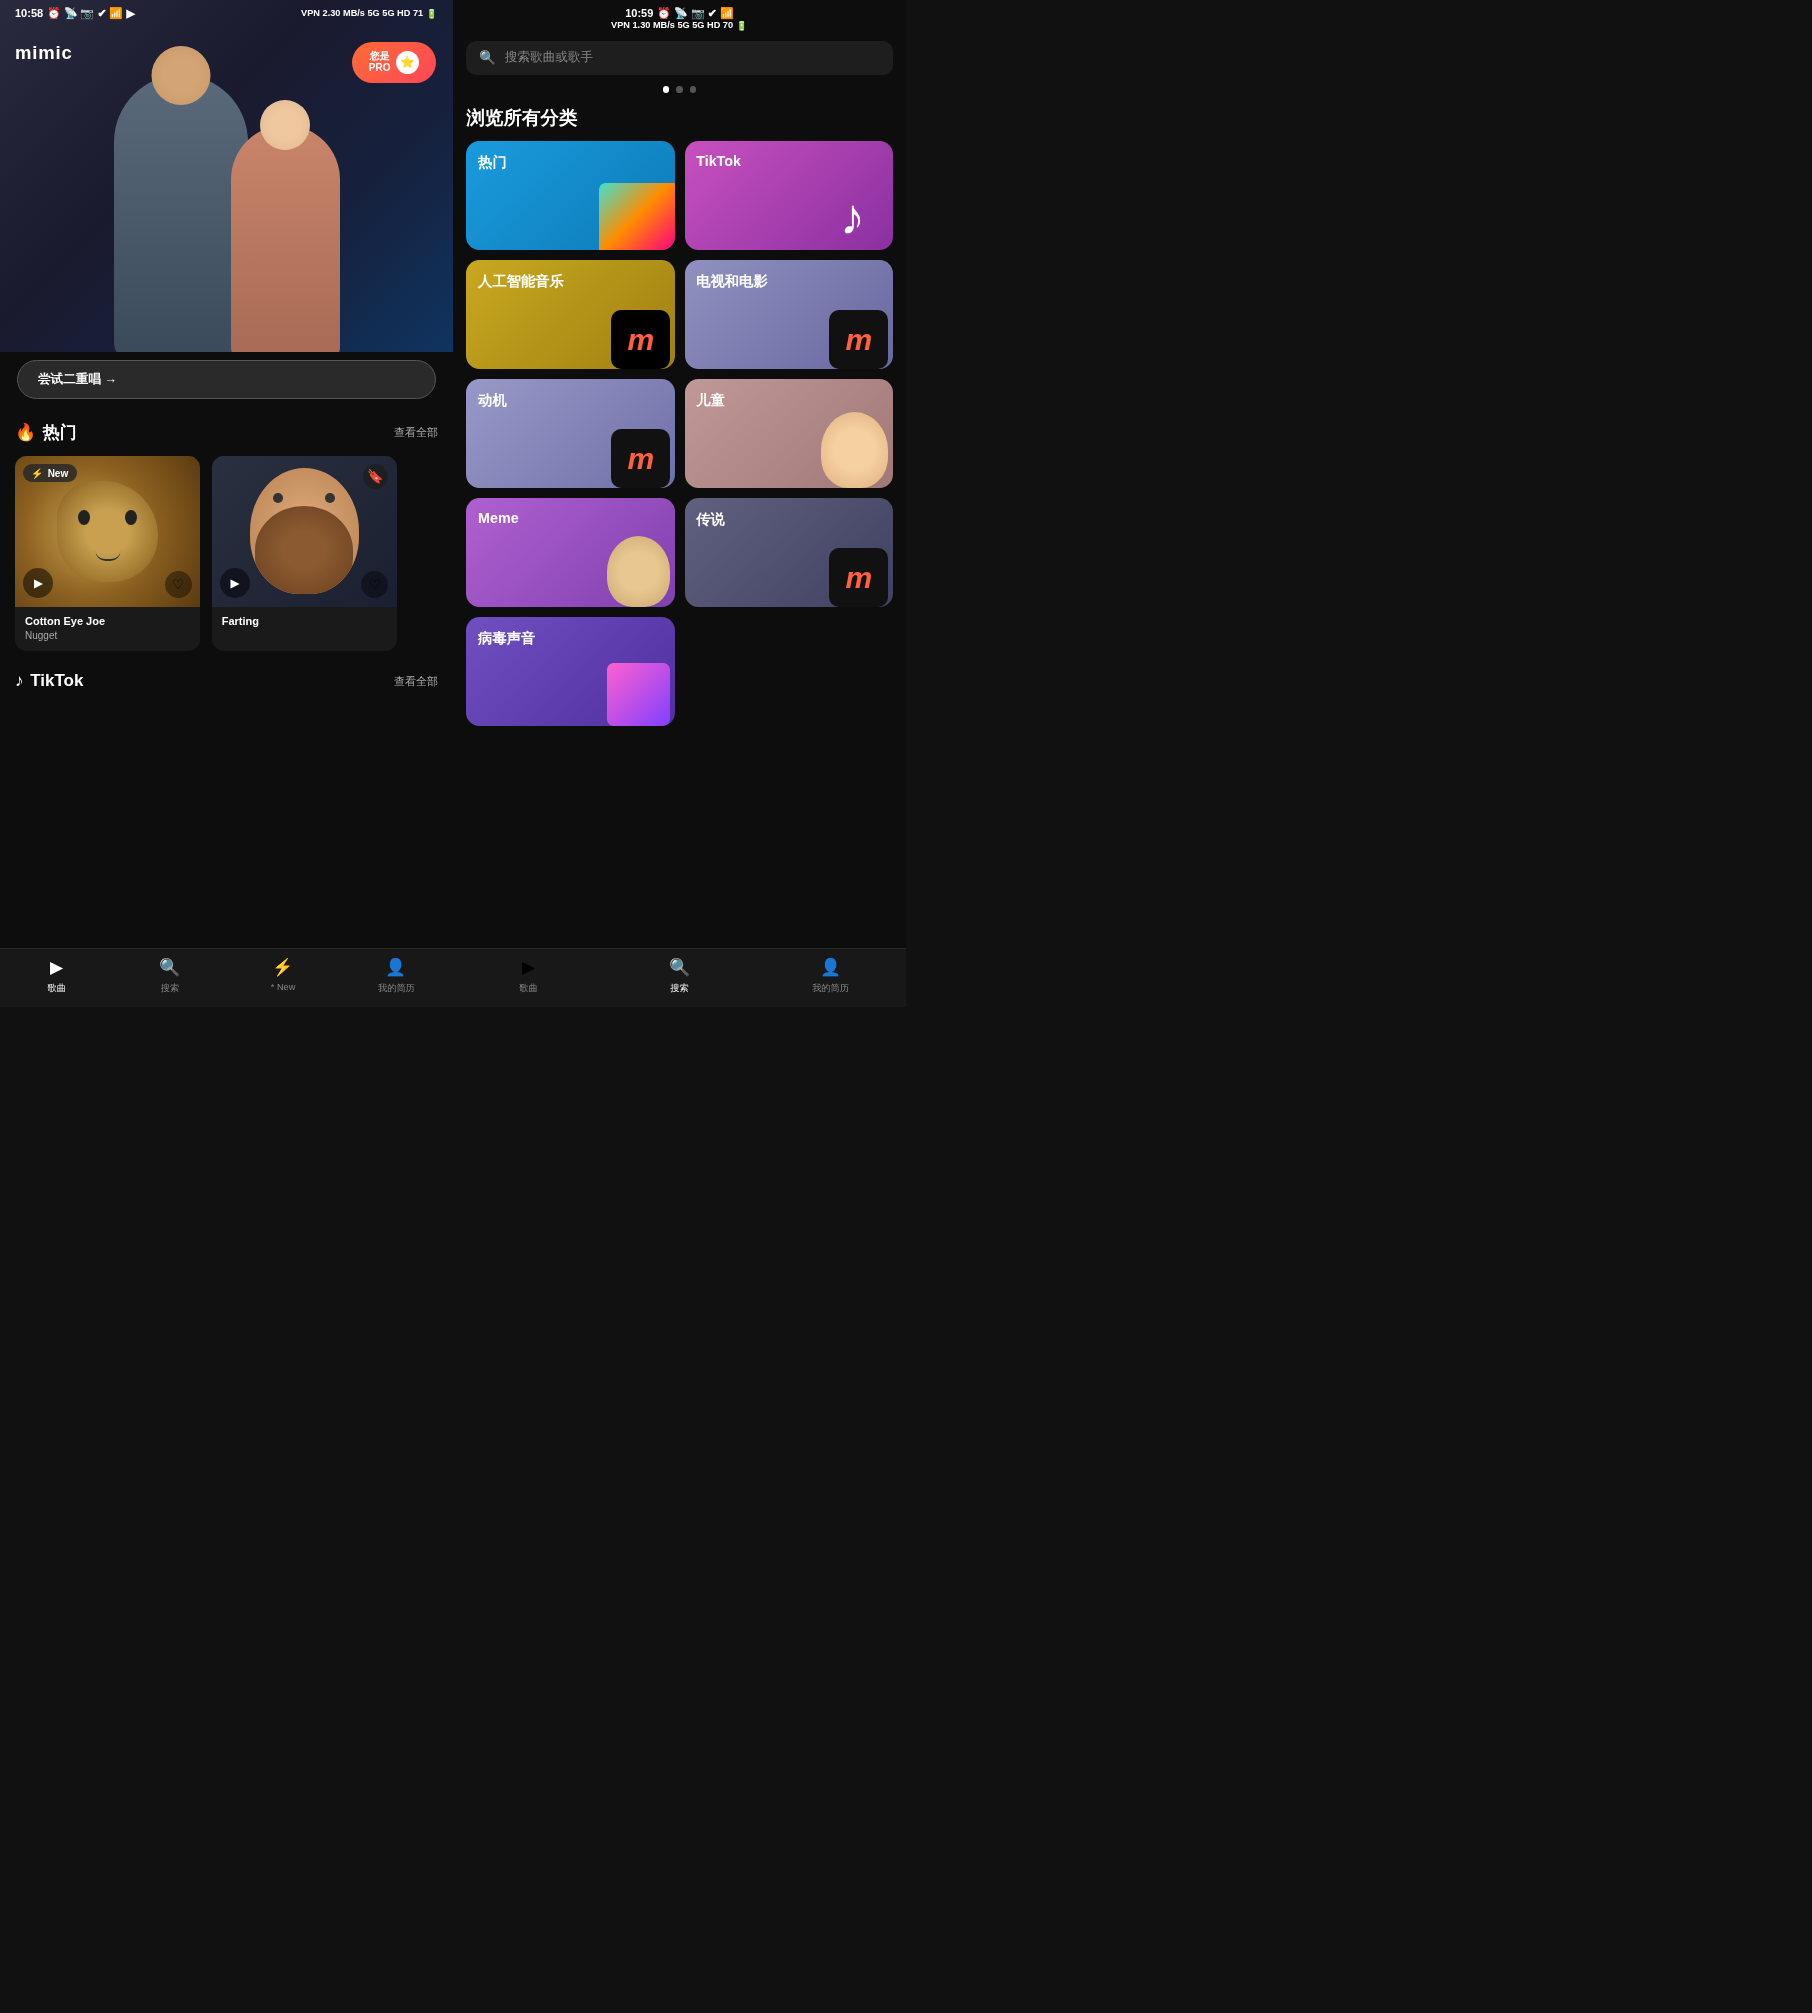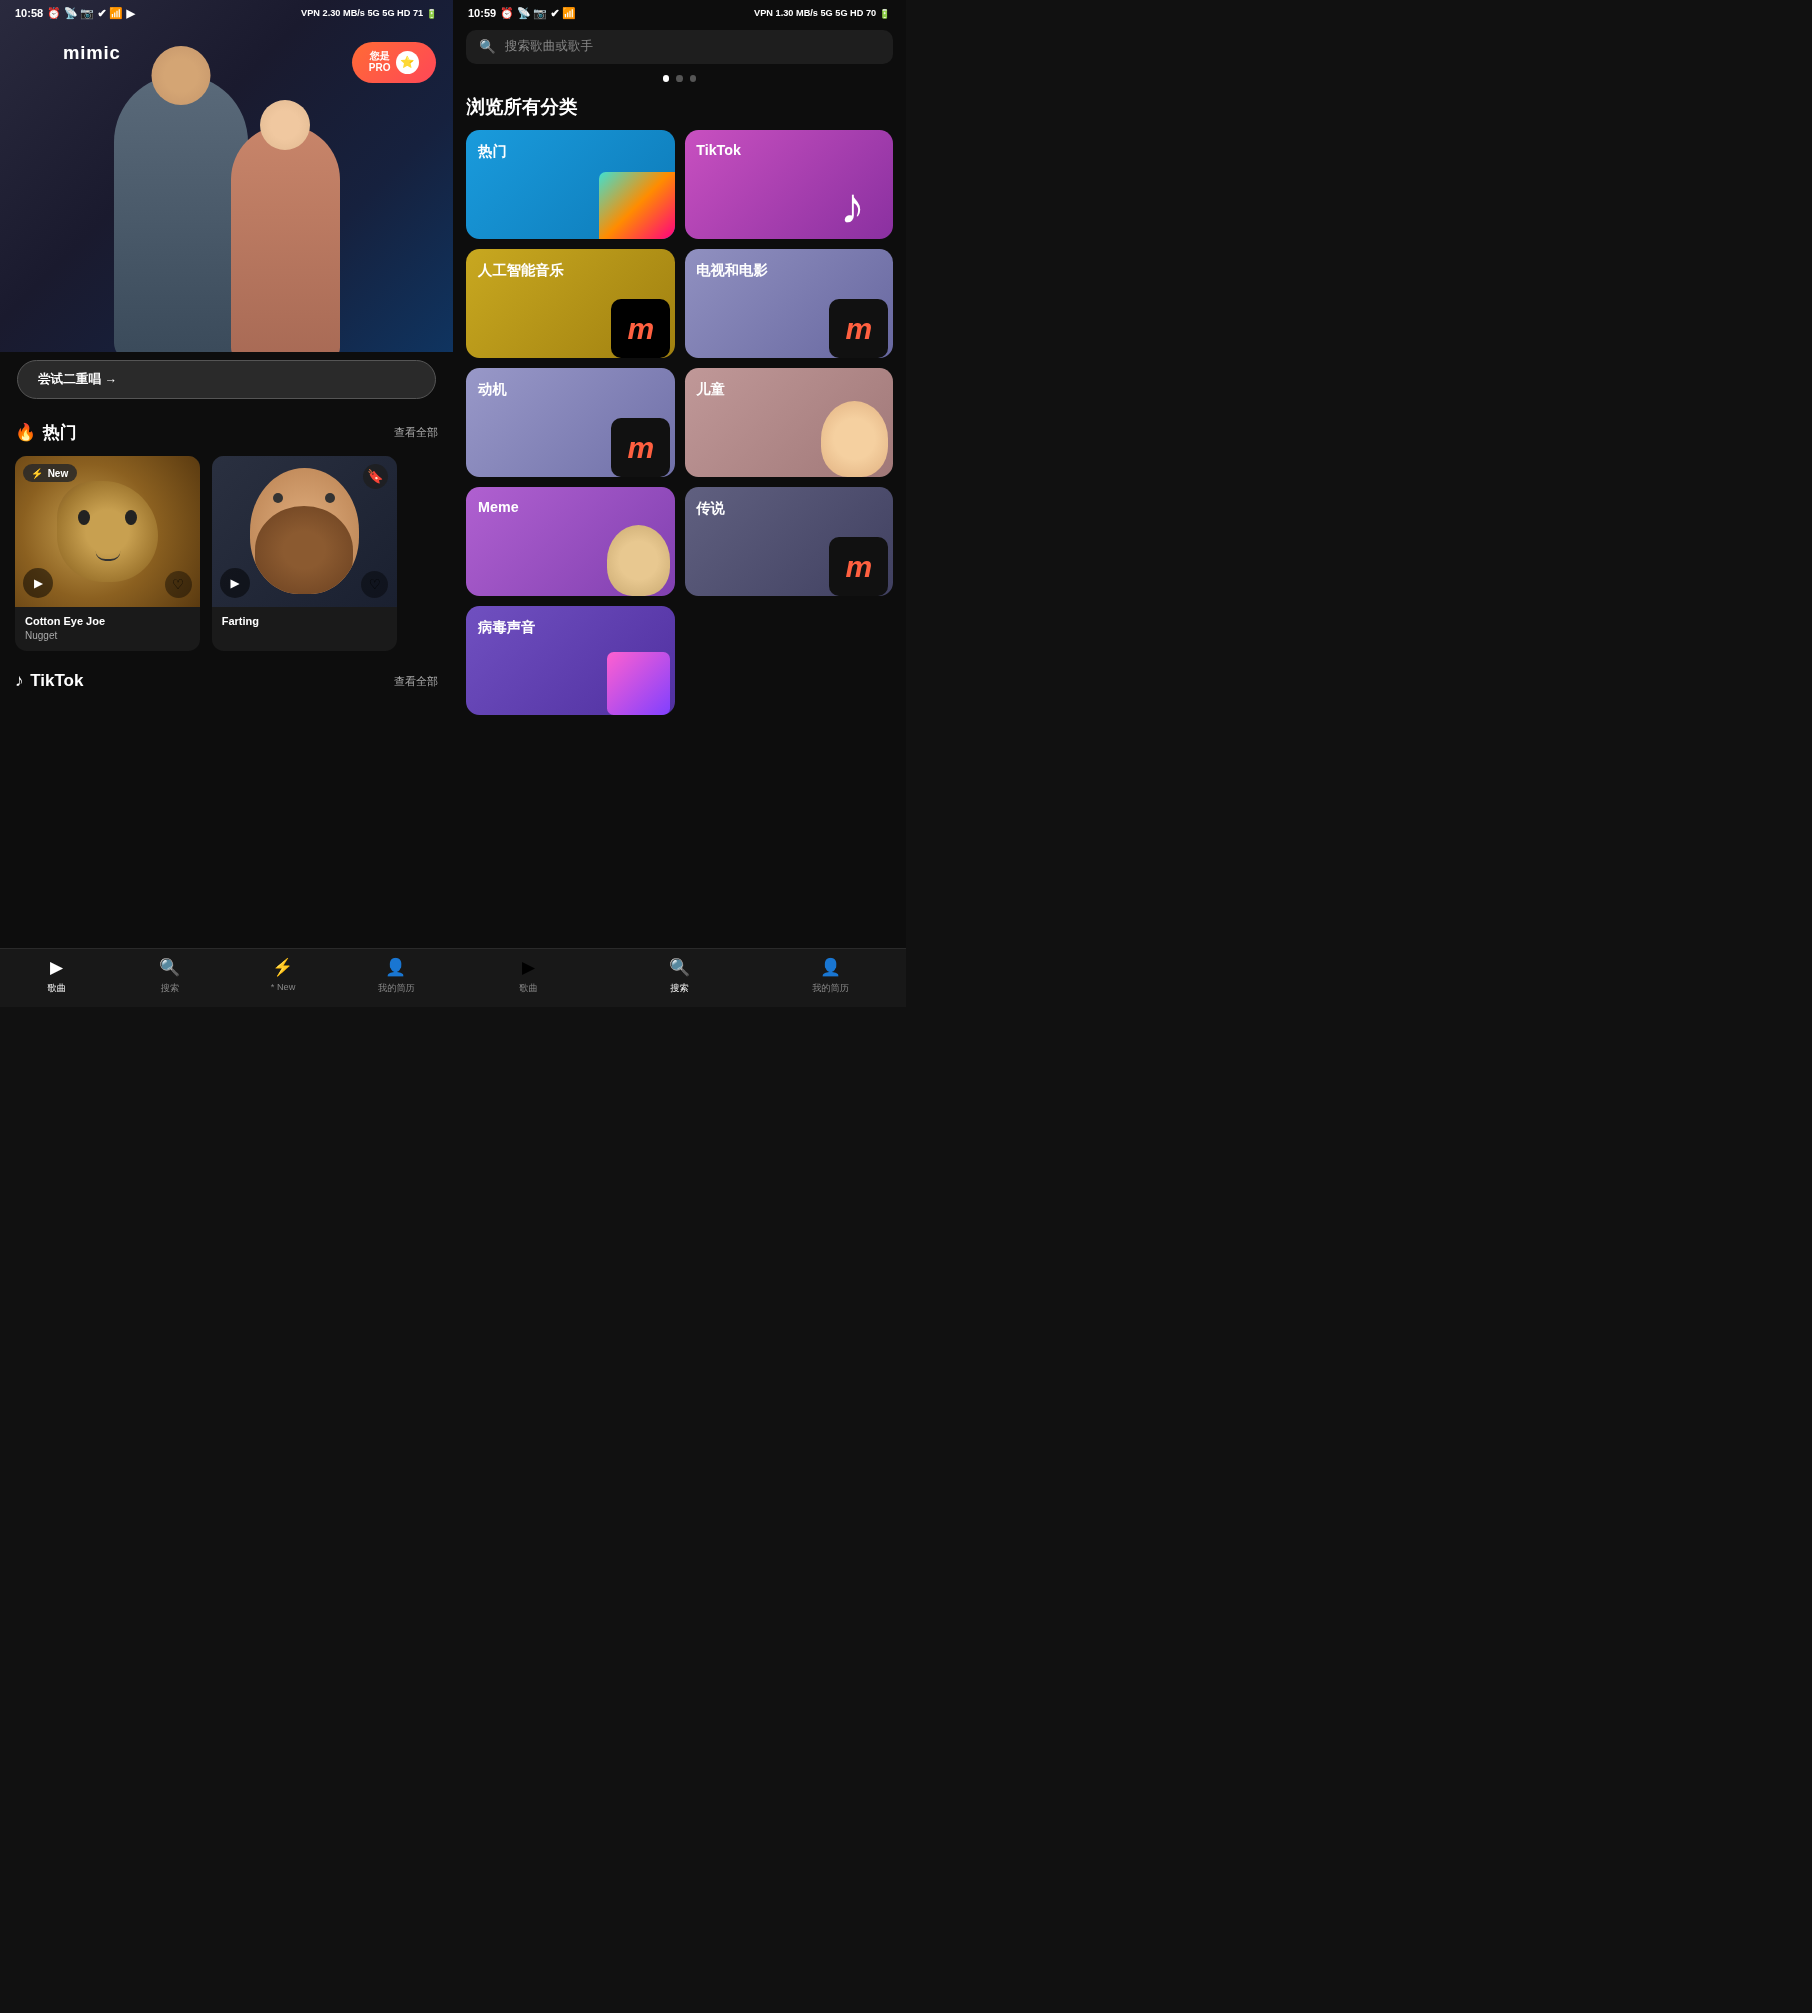--- a/index.html
+++ b/index.html
@@ -126,21 +126,20 @@
     
     .mimic-logo {
       position: absolute;
       top: 42px;
       left: 15px;
       color: #fff;
       font-size: 18.5px;
       font-weight: 800;
       letter-spacing: 0.8px;
       z-index: 5;
-      margin-left: 48px;
     }
 
     
     .hero-text {
       padding: 10px 17px 6.7px;
       color: #fff;
     }
     .hero-description {
       font-size: 11.7px;
       line-height: 1.5;
@@ -366,20 +365,21 @@
     }
 
     .right-status-bar {
       display: flex;
       justify-content: space-between;
       align-items: center;
       padding: 6.7px 15px 3.4px;
       font-size: 11px;
       color: #fff;
       font-weight: 600;
+      flex-direction: column;
     }
     .r-status-left { display: flex; align-items: center; gap: 4.2px; }
     .r-status-right { display: flex; align-items: center; gap: 3.4px; font-size: 9.2px; }
 
     
     .search-bar-wrap {
       padding: 6.7px 13.4px 8.4px;
     }
     .search-bar {
       background: #1e1e1e;

